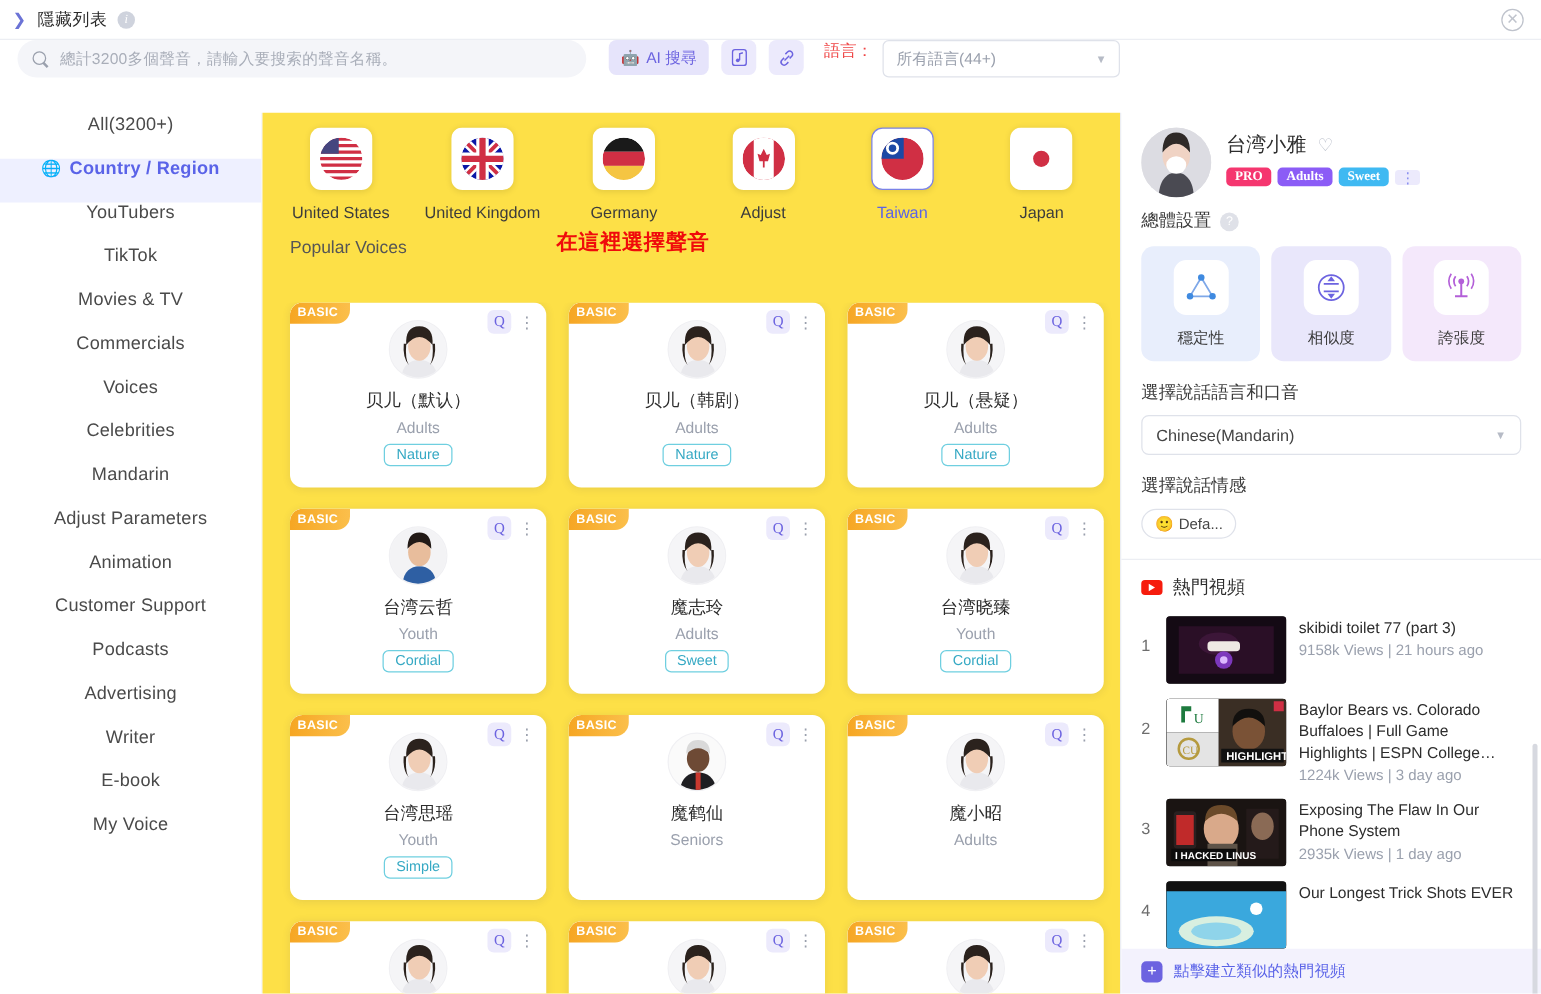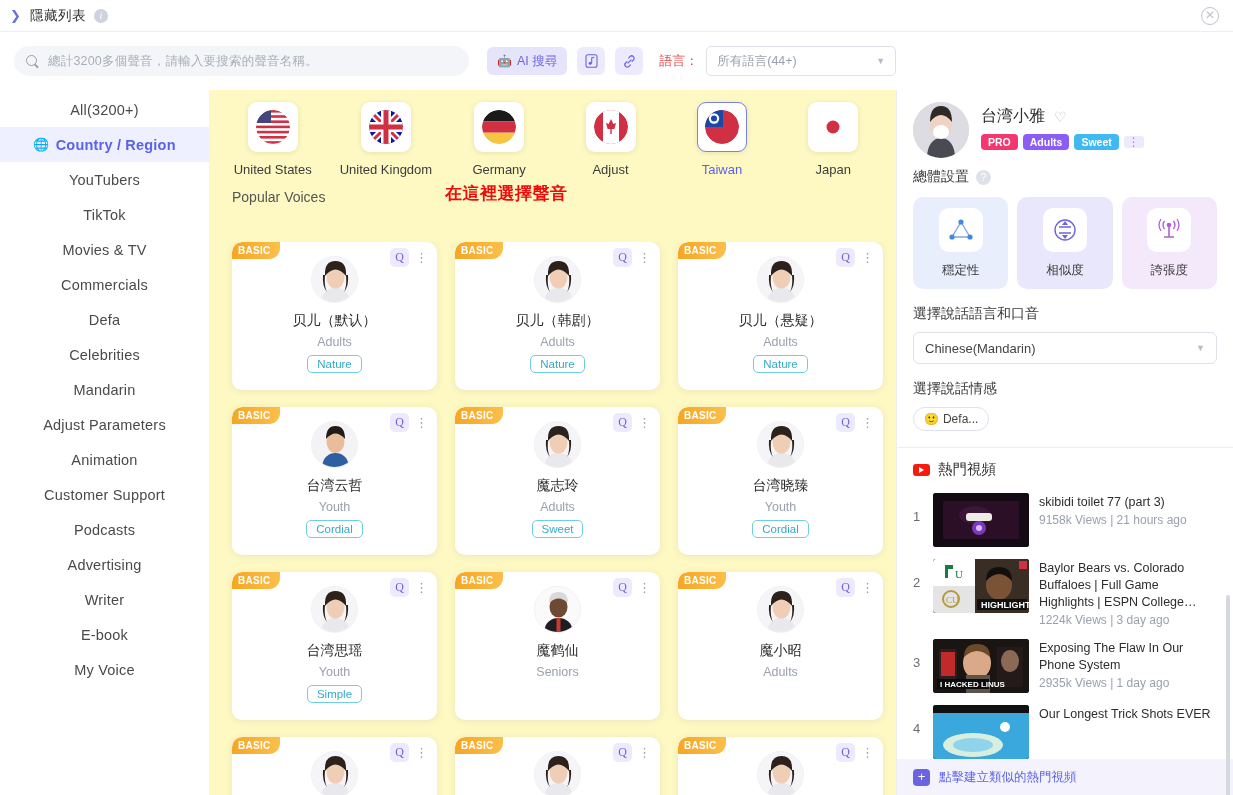--- a/index.html
+++ b/index.html
@@ -24,21 +24,21 @@
     font-style: italic; font-family: "Liberation Serif", serif;
   }
   .close-btn {
     position: absolute; right: 14px; top: 7px; width: 18px; height: 18px;
     border-radius: 50%; border: 1.3px solid #bfc3cc; color: #bfc3cc;
     font-size: 12px; line-height: 15px; text-align: center; cursor: pointer;
   }
 
   
   .searchrow {
-    height: 58px; min-height: 58px; display: flex; align-items: center;
+    height: 58px; min-height: 58px; display: flex; align-items: flex-start;
     padding: 0 14px; background: #fff; position: relative; z-index: 4;
   }
   .searchbox {
     flex: 0 0 455px; height: 30px; background: #f4f5f9; border-radius: 15px;
     display: flex; align-items: center; padding: 0 12px; gap: 9px;
   }
   .mag { width: 13px; height: 13px; position: relative; flex: none; }
   .mag::before {
     content:""; position:absolute; width:9px; height:9px; border:1.5px solid #9aa0ad;
     border-radius:50%; left:0; top:0;
@@ -70,30 +70,30 @@
 
   
   .body { flex: 1; display: flex; min-height: 0; position: relative; }
 
   
   .sidebar {
     width: 210px; min-width: 210px; background: #fff; padding-top: 2px;
     overflow: hidden; border-right: 1px solid #f2f3f7;
   }
   .side-item {
-    height: 35px; display: flex; align-items: center; justify-content: center;
+    height: 35px; display: flex; justify-content: center;
     font-size: 14.5px; color: #4a4a4a; cursor: pointer; gap: 6px; letter-spacing:.2px;
   }
   .side-item.active {
     background: #eef0ff; color: #5a63e8; font-weight: 600;
   }
   .globe { font-size: 13px; }
 
   
-  .center { flex: 1; min-width: 0; background: #fef9c3; position: relative; overflow: hidden; }
+  .center { flex: 1; min-width: 0; background: #fde047; position: relative; overflow: hidden; }
   .flags {
     display: flex; padding: 12px 22px 0 22px; gap: 30px; align-items: flex-start;
   }
   .flag-cell {
     width: 85px; display: flex; flex-direction: column; align-items: center; cursor: pointer;
   }
   .flag-box {
     width: 50px; height: 50px; border-radius: 9px; background:#fff;
     box-shadow: 0 1px 5px rgba(0,0,0,.10);
     display: flex; align-items: center; justify-content: center;
@@ -142,21 +142,21 @@
   .vtag {
     margin-top: 6px; border: 1px solid #6fcfe0; color: #36a9c4; border-radius: 5px;
     font-size: 11.5px; padding: 2px 9px; background: #fff;
   }
 
   
   .rpanel {
     width: 337px; min-width: 337px; background: #fff; border-left: 1px solid #eceef3;
     position: relative; overflow: hidden; display:flex; flex-direction:column;
   }
-  .rhead { display: flex; align-items: flex-start; padding: 12px 16px 10px 16px; gap: 12px; }
+  .rhead { display: flex; align-items: flex-start; padding: 12px 16px 10px 16px; gap: 12px; font-family: Liberation Serif, serif; }
   .rav {
     width: 56px; height: 56px; border-radius: 50%; overflow: hidden; position:relative;
     background:#e2e2e6; flex:none;
   }
   .rname-row { display: flex; align-items: center; gap: 9px; margin-top: 4px; }
   .rname { font-size: 16px; color: #2d2d2d; }
   .heart { color: #b7bcc8; font-size: 14px; cursor: pointer; }
   .badges { display: flex; align-items: center; gap: 5px; margin-top: 7px; }
   .bdg { border-radius: 4px; color: #fff; font-size: 10.5px; font-weight: bold; padding: 2px 7px; }
   .bdg-dots { color:#8a90f0; font-size:12px; line-height:10px; background:#eceafc; border-radius:3px; padding:1px 4px; cursor:pointer;}
@@ -278,21 +278,21 @@
         <div class="side-item">
           <span>TikTok</span>
         </div>
         <div class="side-item">
           <span>Movies &amp; TV</span>
         </div>
         <div class="side-item">
           <span>Commercials</span>
         </div>
         <div class="side-item">
-          <span>Defa</span>
+          <span>Voices</span>
         </div>
         <div class="side-item">
           <span>Celebrities</span>
         </div>
         <div class="side-item">
           <span>Mandarin</span>
         </div>
         <div class="side-item">
           <span>Adjust Parameters</span>
         </div>

